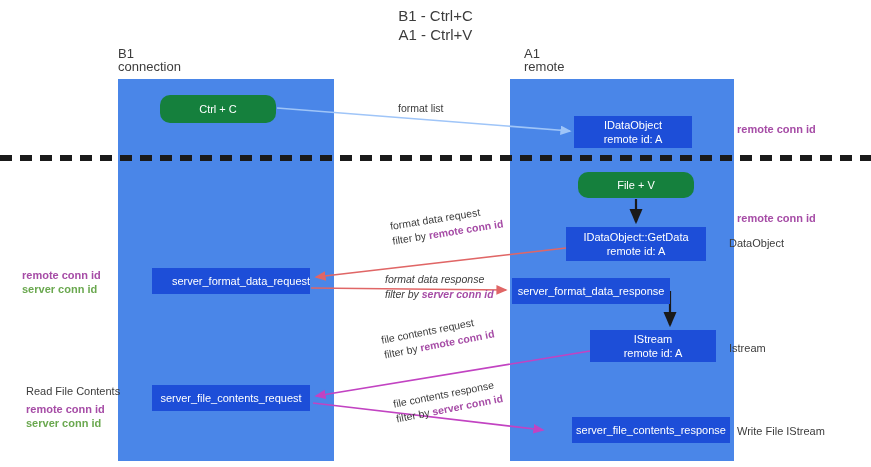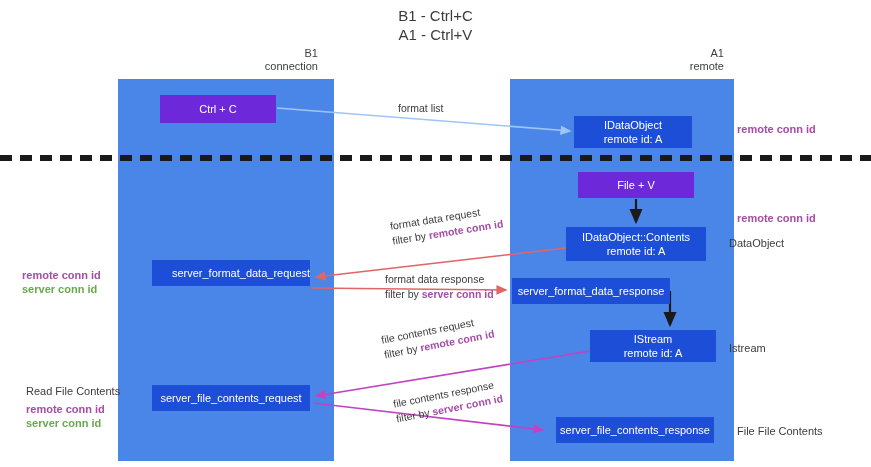--- a/index.html
+++ b/index.html
@@ -13,22 +13,22 @@
   .canvas{position:absolute;left:0;top:0;width:871px;height:467px;}
 
   
   .title{
     position:absolute;left:0;top:6px;width:871px;
     text-align:center;color:#3c3c3c;font-size:15px;line-height:19px;
   }
 
   
   .col-head{
-    position:absolute;text-align:right;color:#3c3c3c;
-    font-size:11px;line-height:13px;width:200px;
+    position:absolute;text-align:left;color:#3c3c3c;
+    font-size:13px;line-height:13px;width:200px;
   }
   .col-head .l1{display:block;}
   .col-head .l2{display:block;}
   #head-b1{left:118px;top:47px;}
   #head-a1{left:524px;top:47px;}
 
   
   .lane{position:absolute;background:#4a86e8;top:79px;height:382px;}
   #lane-b1{left:118px;width:216px;}
   #lane-a1{left:510px;width:224px;}
@@ -38,33 +38,33 @@
     position:absolute;left:0;top:155px;width:871px;height:6px;
     background:repeating-linear-gradient(to right,#1a1a1a 0 12px,transparent 12px 20px);
   }
 
   
   .node{
     position:absolute;box-sizing:border-box;
     display:flex;flex-direction:column;align-items:center;justify-content:center;
     color:#ffffff;font-size:11px;line-height:14px;text-align:center;
   }
-  .node.green{background:#6d28d9;}
+  .node.green{background:#15803d;border-radius:10px;}
   .node.orange{background:#1d4ed8;}
   .node .ln{display:block;white-space:nowrap;}
 
   #n-ctrlc{left:160px;top:95px;width:116px;height:28px;}
   #n-idataobject{left:574px;top:116px;width:118px;height:32px;}
   #n-ctrlv{left:578px;top:172px;width:116px;height:26px;}
   #n-getdata{left:566px;top:227px;width:140px;height:34px;}
-  #n-fmtreq{left:152px;top:260px;width:158px;height:26px;padding-left:20px;}
+  #n-fmtreq{left:152px;top:268px;width:158px;height:26px;padding-left:20px;}
   #n-fmtresp{left:512px;top:278px;width:158px;height:26px;}
   #n-istream{left:590px;top:330px;width:126px;height:32px;}
   #n-filereq{left:152px;top:385px;width:158px;height:26px;}
-  #n-fileresp{left:556px;top:417px;width:158px;height:26px;}
+  #n-fileresp{left:572px;top:417px;width:158px;height:26px;}
 
   
   .side{
     position:absolute;font-size:11px;line-height:14px;white-space:nowrap;
   }
   .side.plain{color:#3c3c3c;}
   .purple{color:#a64ca6;font-weight:bold;}
   .green-t{color:#6aa84f;font-weight:bold;}
 
   #s-remote1{left:737px;top:122px;}
@@ -80,21 +80,21 @@
   .edge-label{
     position:absolute;font-size:10.5px;line-height:15px;color:#3c3c3c;
     white-space:nowrap;
   }
   .edge-label .sub{display:block;}
   .rot-up{transform:rotate(-9deg);transform-origin:left top;}
   .rot-up2{transform:rotate(-11deg);transform-origin:left top;}
 
   #el-formatlist{left:398px;top:101px;}
   #el-fdreq{left:389px;top:219px;}
-  #el-fdresp{left:385px;top:272px;}
+  #el-fdresp{left:385px;top:272px;font-style:italic;}
   #el-fcreq{left:380px;top:333px;}
   #el-fcresp{left:392px;top:397px;}
 
   svg.arrows{position:absolute;left:0;top:0;width:871px;height:467px;overflow:visible;}
 </style>
 </head>
 <body>
 
 <div class="canvas">
 
@@ -155,21 +155,21 @@
   <div class="node orange" id="n-idataobject">
     <span class="ln">IDataObject</span>
     <span class="ln">remote id: A</span>
   </div>
 
   <div class="node green" id="n-ctrlv">
     <span class="ln">File + V</span>
   </div>
 
   <div class="node orange" id="n-getdata">
-    <span class="ln">IDataObject::Contents</span>
+    <span class="ln">IDataObject::GetData</span>
     <span class="ln">remote id: A</span>
   </div>
 
   <div class="node orange" id="n-fmtreq">
     <span class="ln">server_format_data_request</span>
   </div>
 
   <div class="node orange" id="n-fmtresp">
     <span class="ln">server_format_data_response</span>
   </div>
@@ -208,21 +208,21 @@
 
   <div class="edge-label rot-up2" id="el-fcresp">
     <span class="sub">file contents response</span>
     <span class="sub"><span>filter by </span><span class="purple">server conn id</span></span>
   </div>
 
   <div class="side purple" id="s-remote1">remote conn id</div>
   <div class="side purple" id="s-remote2">remote conn id</div>
   <div class="side plain" id="s-dataobject">DataObject</div>
   <div class="side plain" id="s-istream">Istream</div>
-  <div class="side plain" id="s-writefile">File File Contents</div>
+  <div class="side plain" id="s-writefile">Write File IStream</div>
 
   <div class="side" id="s-left-conn">
     <div class="purple">remote conn id</div>
     <div class="green-t">server conn id</div>
   </div>
 
   <div class="side plain" id="s-readfile">Read File Contents</div>
 
   <div class="side" id="s-left-conn2">
     <div class="purple">remote conn id</div>

